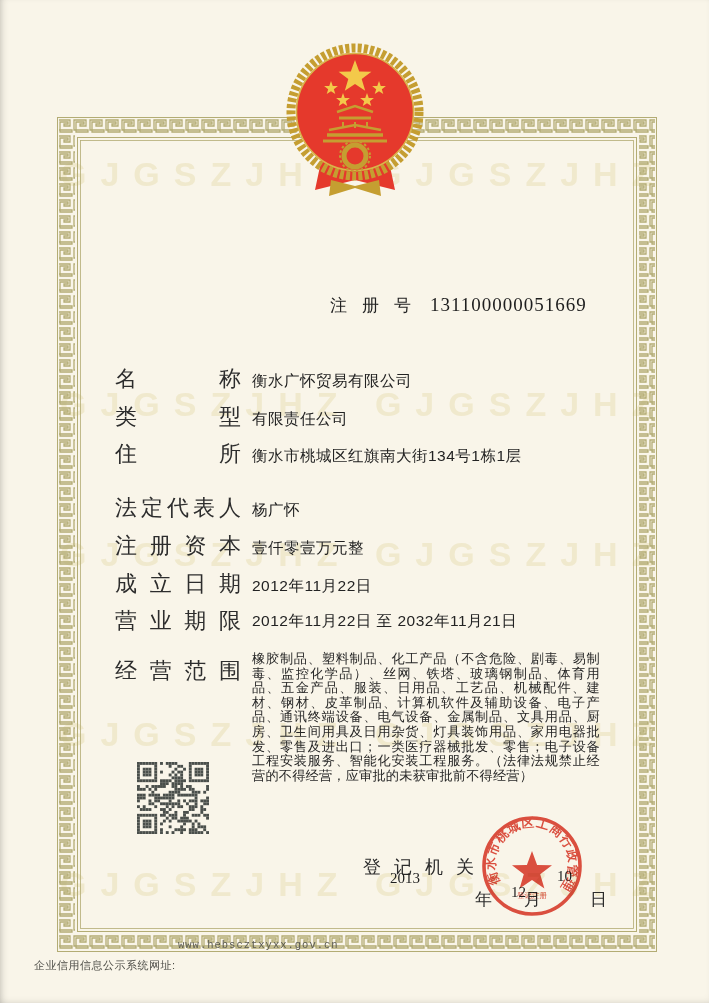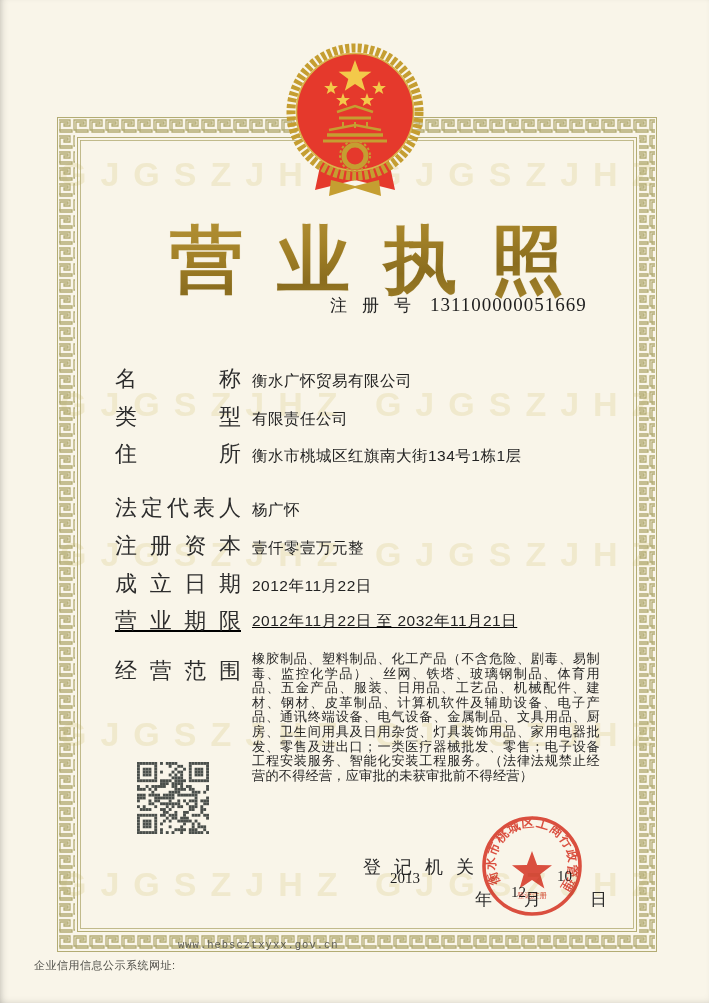--- a/index.html
+++ b/index.html
@@ -94,21 +94,20 @@
       <path d="M58 78 H90" stroke-width="3"></path>
       <path d="M62 82 V88 M74 82 V88 M86 82 V88" stroke-width="2"></path>
       <path d="M48 90 L74 85 L100 90" stroke-width="2.5"></path>
       <path d="M46 95 H102" stroke-width="3.5"></path>
       <path d="M42 101 H106" stroke-width="3"></path>
     </g>
     <circle cx="74" cy="116" r="11" fill="none" stroke="#c59e31" stroke-width="5"></circle>
     <circle cx="74" cy="116" r="15" fill="none" stroke="#c59e31" stroke-width="2" stroke-dasharray="2.5 2.5"></circle>
   </svg>
 
-  <div class="abs goldtitle" style="left:170px;top:212px;z-index:3;">营业执照</div>
 
   <div class="abs" style="left:330px;top:294px;z-index:3;display:flex;align-items:baseline;">
     <span class="reg-label">注册号</span>
     <span class="reg-num" style="margin-left:4px;">131100000051669</span>
   </div>
 
   <div class="abs" style="left:115px;top:368px;z-index:3;display:flex;align-items:baseline;">
     <div class="flabel">名称</div>
     <div class="fvalue" style="margin-left:11px;">衡水广怀贸易有限公司</div>
   </div>
@@ -125,21 +124,21 @@
     <div class="fvalue" style="margin-left:11px;">杨广怀</div>
   </div>
   <div class="abs" style="left:115px;top:535px;z-index:3;display:flex;align-items:baseline;">
     <div class="flabel">注册资本</div>
     <div class="fvalue" style="margin-left:11px;text-align:right;">壹仟零壹万元整</div>
   </div>
   <div class="abs" style="left:115px;top:573px;z-index:3;display:flex;align-items:baseline;">
     <div class="flabel">成立日期</div>
     <div class="fvalue" style="margin-left:11px;">2012年11月22日</div>
   </div>
-  <div class="abs" style="left:115px;top:610px;z-index:3;display:flex;align-items:center;text-decoration:underline;">
+  <div class="abs" style="left:115px;top:610px;z-index:3;display:flex;align-items:center;">
     <div class="flabel">营业期限</div>
     <div class="fvalue" style="margin-left:11px;">2012年11月22日 至 2032年11月21日</div>
   </div>
   <div class="abs" style="left:115px;top:652px;z-index:3;display:flex;align-items:flex-start;">
     <div class="flabel" style="margin-top:8px;">经营范围</div>
     <div class="scope" style="margin-left:11px;">橡胶制品、塑料制品、化工产品（不含危险、剧毒、易制毒、监控化学品）、丝网、铁塔、玻璃钢制品、体育用品、五金产品、服装、日用品、工艺品、机械配件、建材、钢材、皮革制品、计算机软件及辅助设备、电子产品、通讯终端设备、电气设备、金属制品、文具用品、厨房、卫生间用具及日用杂货、灯具装饰用品、家用电器批发、零售及进出口；一类医疗器械批发、零售；电子设备工程安装服务、智能化安装工程服务。（法律法规禁止经营的不得经营，应审批的未获审批前不得经营）</div>
   </div>
 
   <svg class="abs" style="left:137px;top:762px;z-index:3;" width="72" height="72" viewBox="0 0 25 25">
       <rect x="0" y="0" width="1" height="1" fill="#4a4f4b"></rect>

